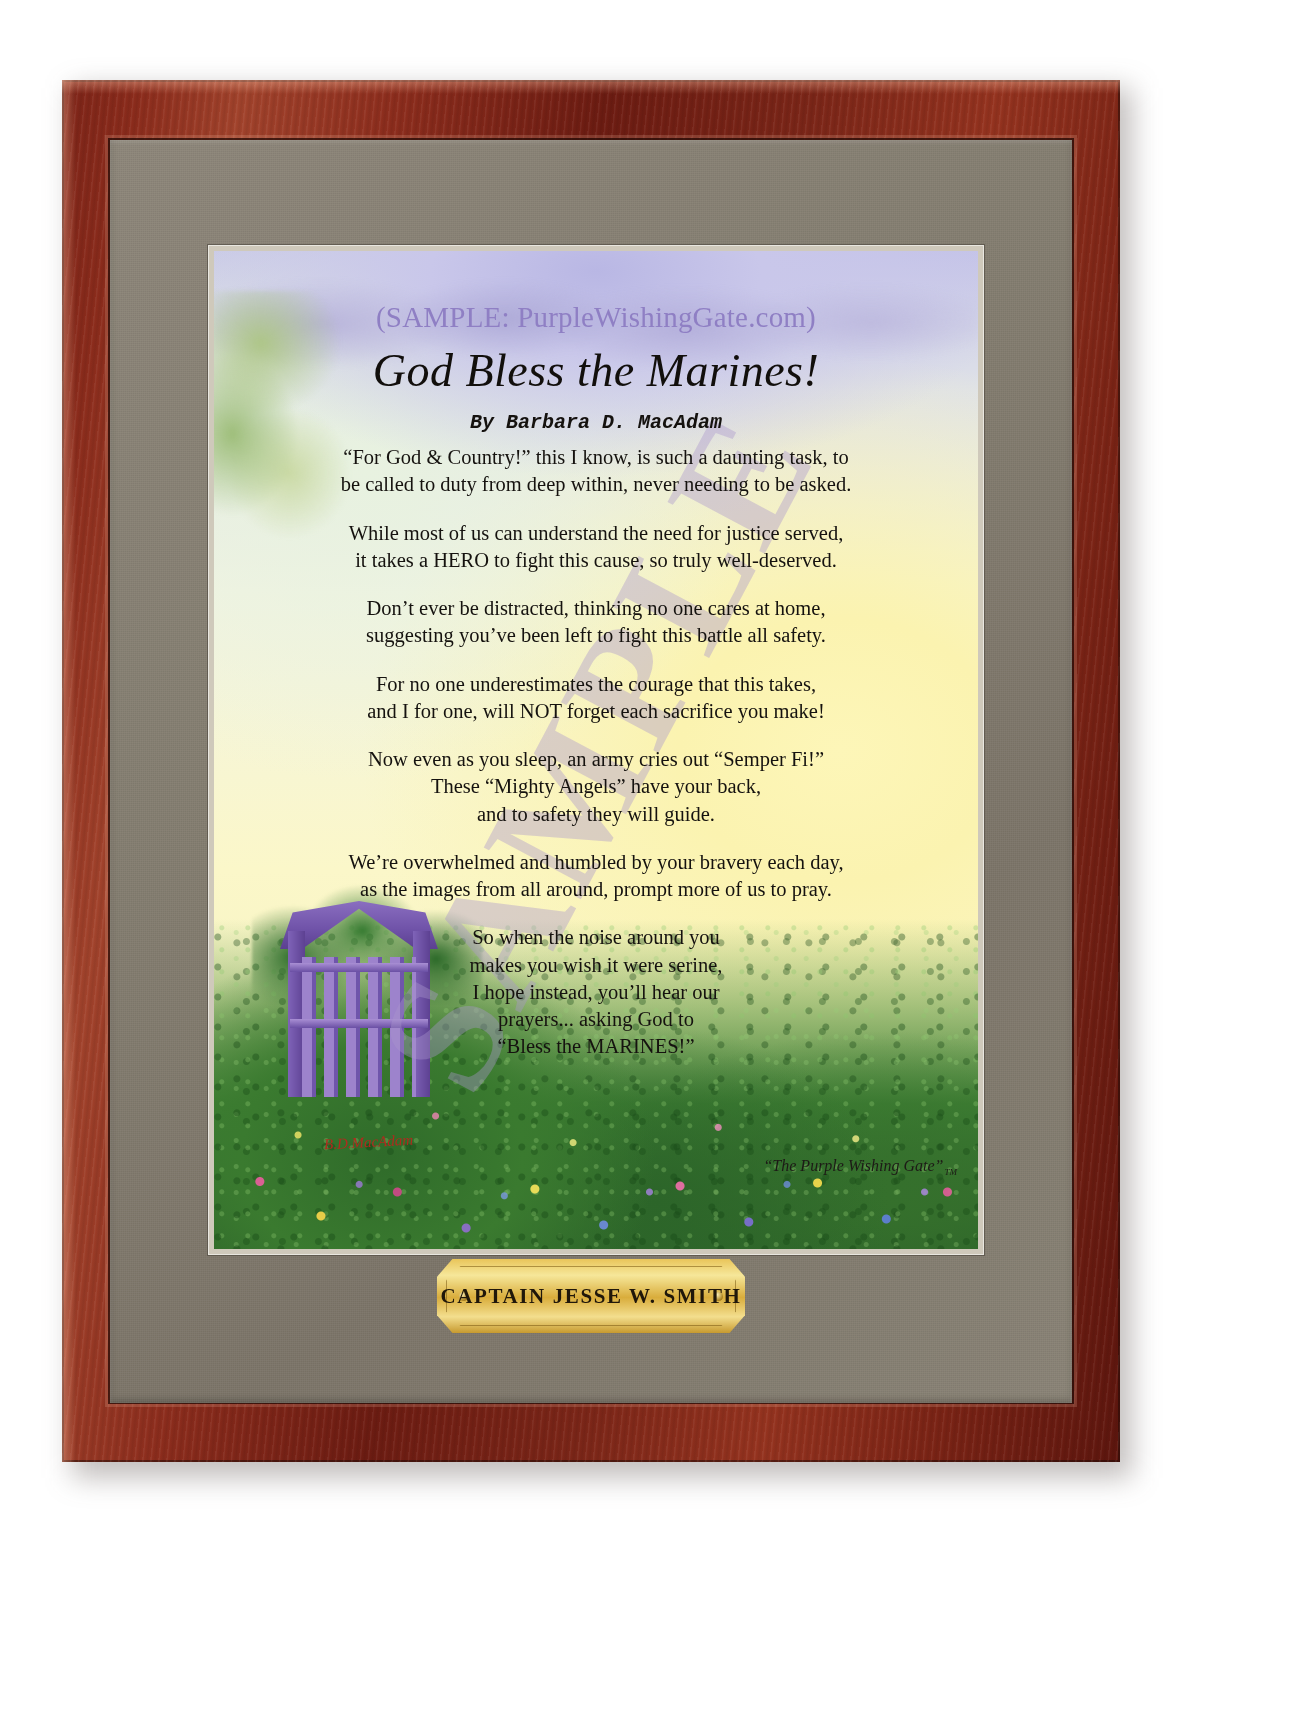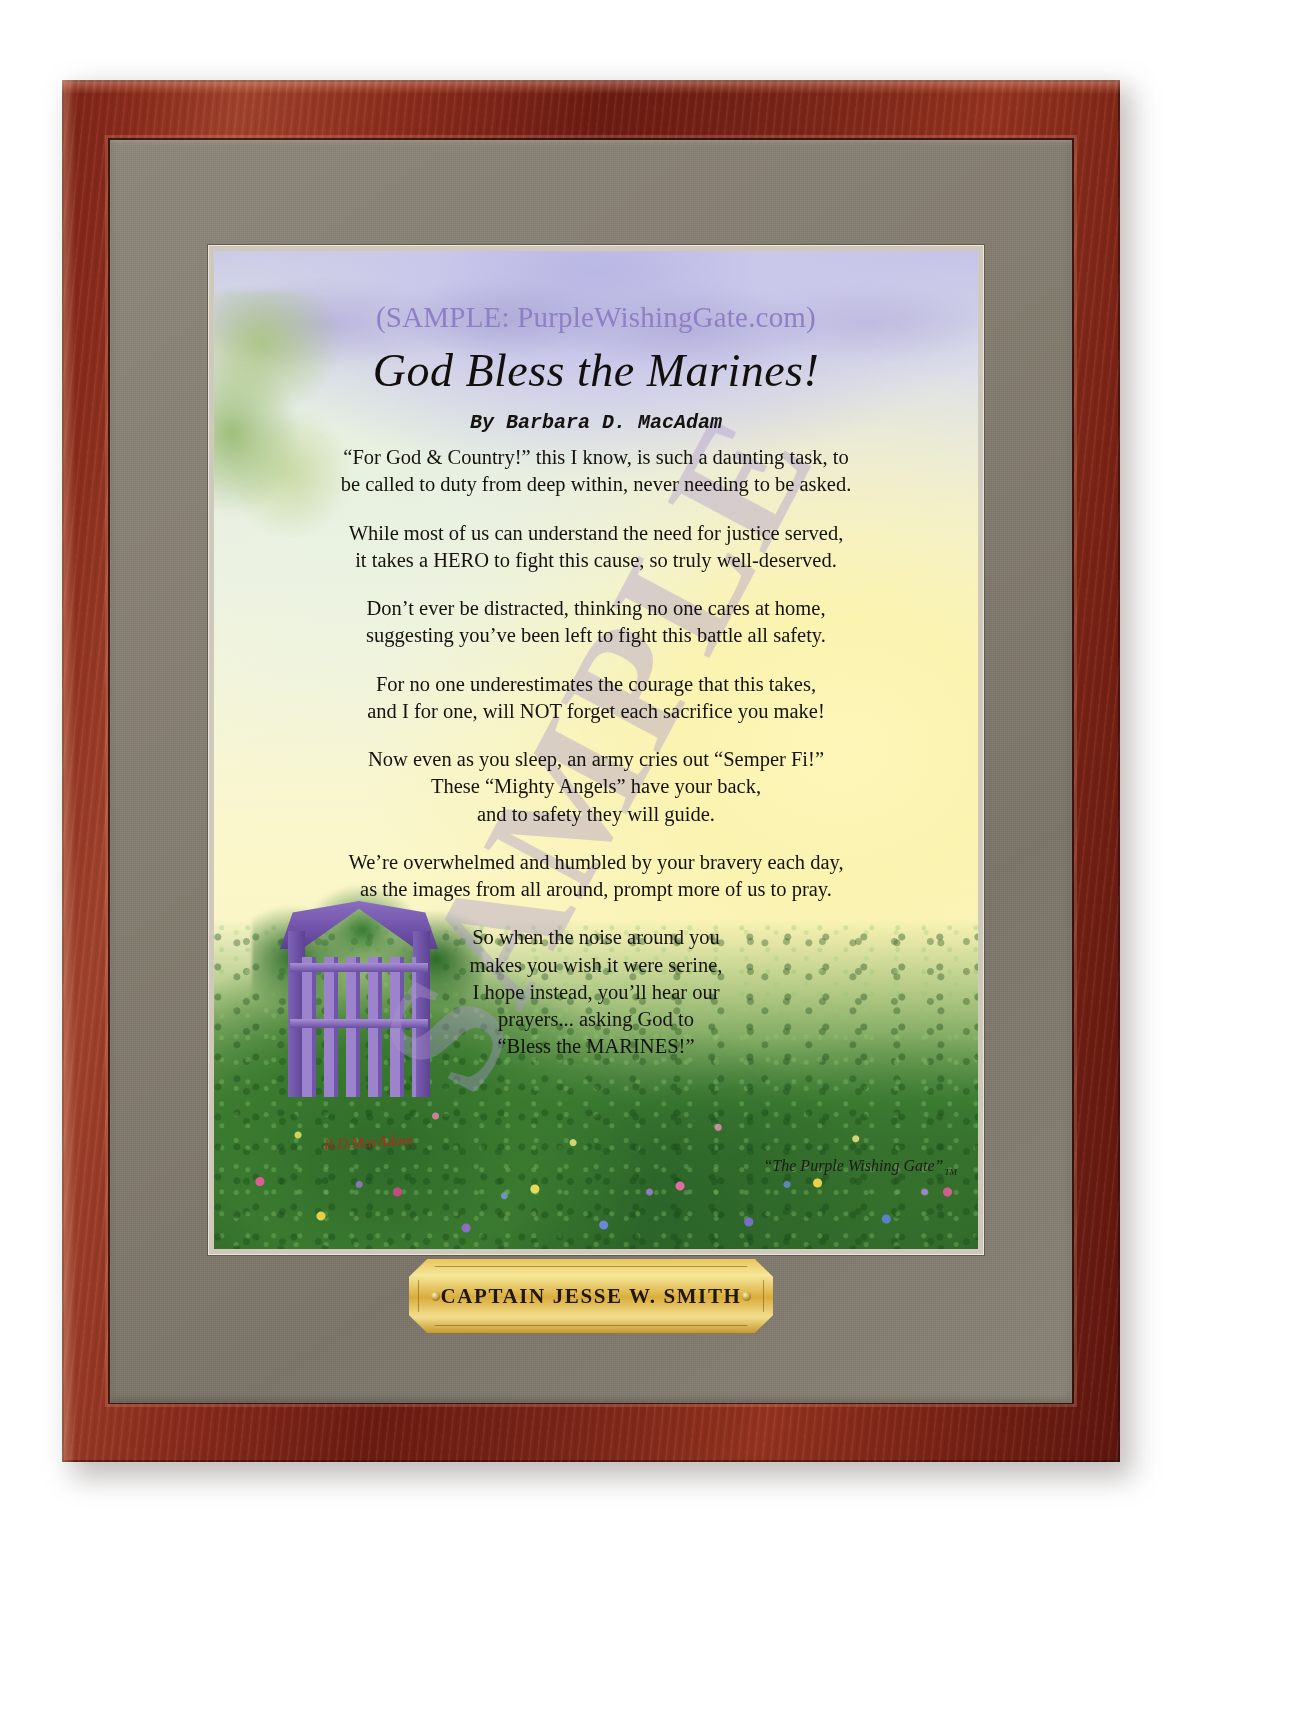--- a/index.html
+++ b/index.html
@@ -343,21 +343,21 @@
     top: 4px;
     left: 1px;
   }
 
   
   .plate-wrap {
     position: absolute;
     left: 50%;
     transform: translateX(-50%);
     bottom: 70px;
-    width: 364px;
+    width: 308px;
     height: 74px;
   }
   .plate {
     position: absolute;
     inset: 0;
     background: linear-gradient(180deg, #e9c55a 0%, #f6e79a 22%, #d9ad3c 52%, #f3de8e 78%, #c79a2f 100%);
     clip-path: polygon(0% 24%, 5% 0%, 95% 0%, 100% 24%, 100% 76%, 95% 100%, 5% 100%, 0% 76%);
     box-shadow: 0 3px 7px rgba(0,0,0,0.42);
   }
   .plate-inner-line {

